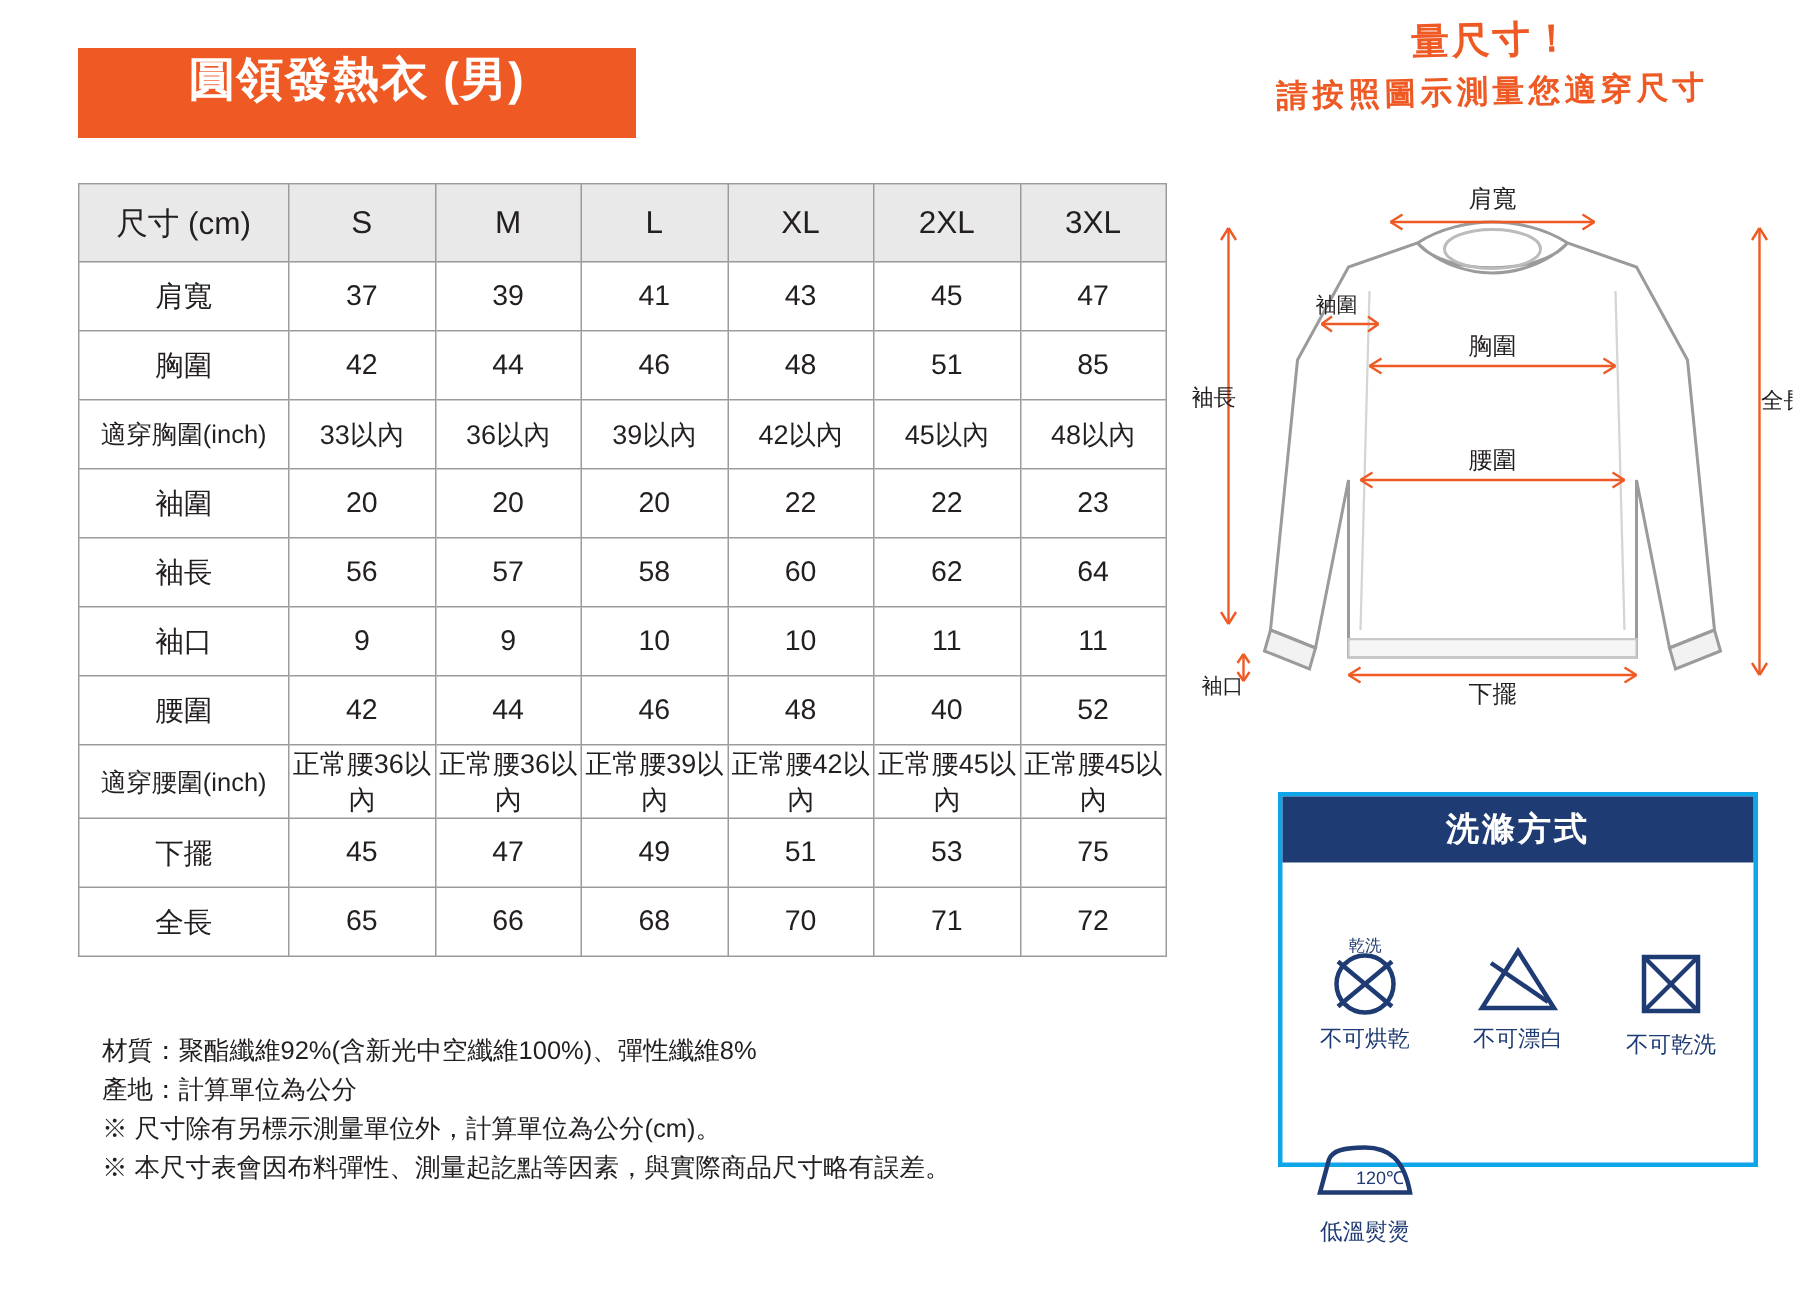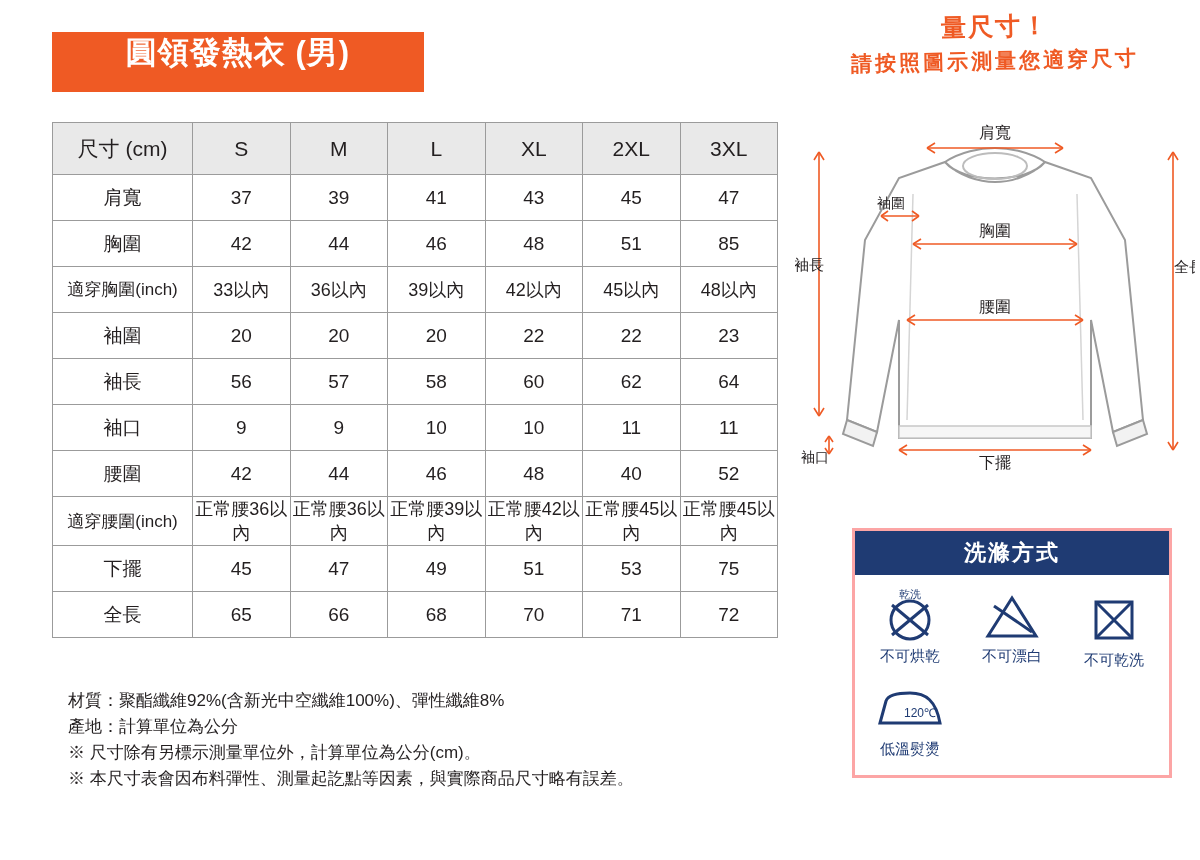--- a/index.html
+++ b/index.html
@@ -114,21 +114,21 @@
   }
   .diagram svg { display: block; }
 
   
   .wash-box {
     position: absolute;
     left: 852px;
     top: 528px;
     width: 320px;
     height: 250px;
-    border: 3px solid #fca5a5;
+    border: 3px solid #0ea5e9;
     box-sizing: border-box;
     background: #ffffff;
   }
   .wash-title {
     height: 44px;
     background: #1f3b73;
     color: #ffffff;
     font-size: 22px;
     font-weight: bold;
     display: flex;
@@ -144,20 +144,21 @@
   .wash-item {
     width: 33.33%;
     text-align: center;
     margin-top: 6px;
   }
   .wash-item .ico {
     height: 58px;
     display: flex;
     align-items: center;
     justify-content: center;
+    margin-top: 36px;
   }
   .wash-item .lbl {
     font-size: 15px;
     color: #1f3b73;
     margin-top: 2px;
   }
   .wash-grid .row2 { margin-top: 10px; }
   .spacer { width: 33.33%; }
 </style>
 </head>

